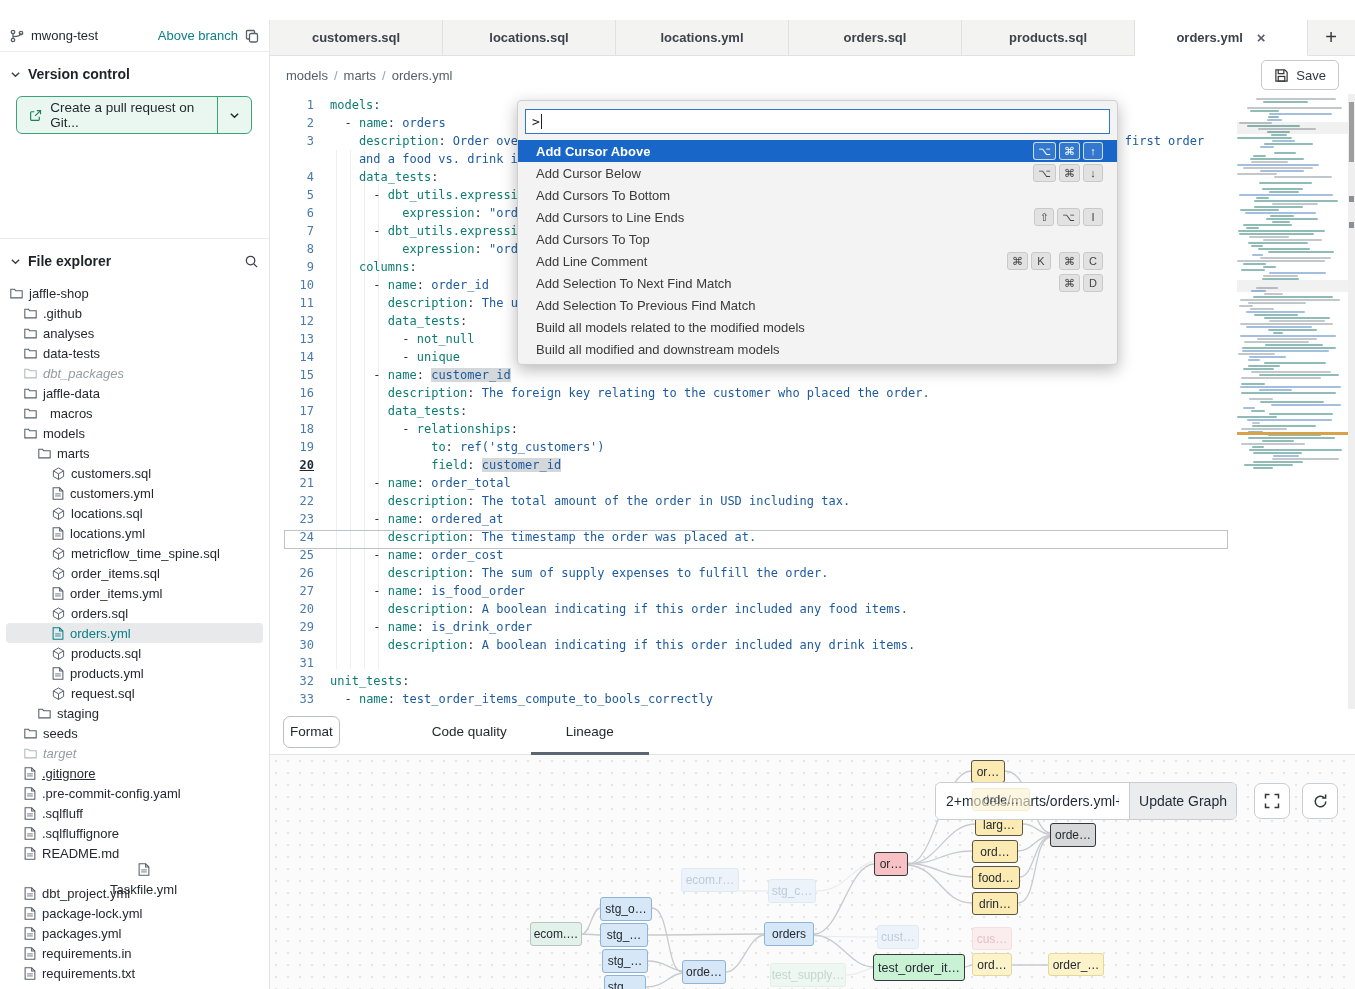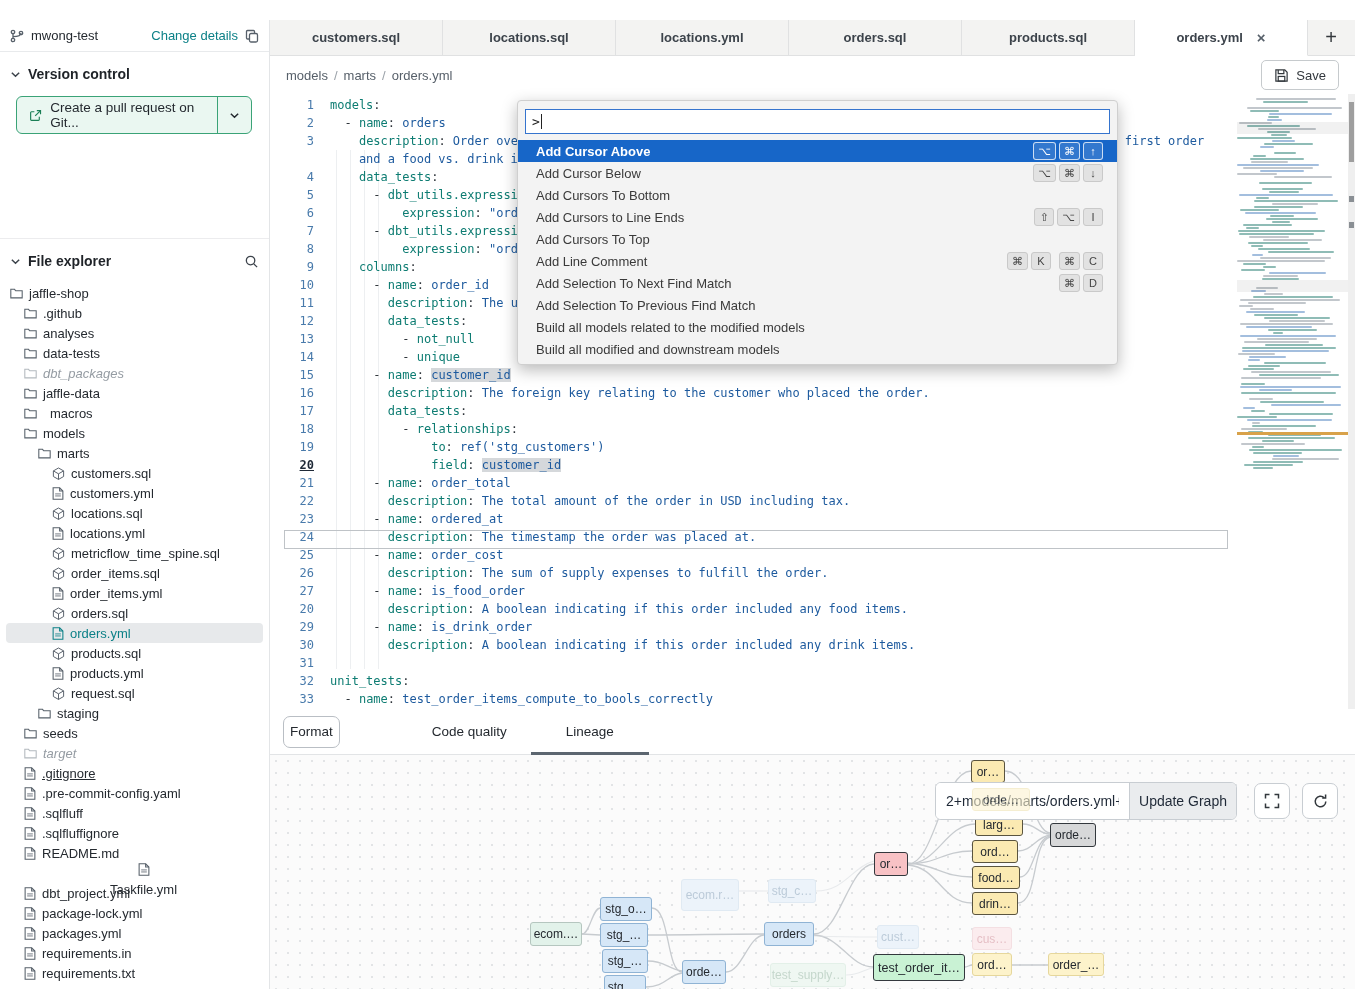--- a/index.html
+++ b/index.html
@@ -152,21 +152,21 @@
     <div class="branch-row">
       <span class="icon-btn">
         <svg width="14" height="14" viewBox="0 0 14 14" fill="none" stroke="#57606a" stroke-width="1.3">
           <circle cx="3" cy="3" r="1.7"></circle>
             <circle cx="3" cy="11" r="1.7"></circle>
             <circle cx="11" cy="4" r="1.7"></circle>
           <path d="M3 4.8v4.4M3 7.6c4.5 0 8-.8 8-3.6" fill="none"></path>
         </svg>
       </span>
       <span class="branch-name">mwong-test</span>
-      <span class="change-branch">Change details</span>
+      <span class="change-branch">Above branch</span>
       <span class="icon-btn">
         <svg width="14" height="14" viewBox="0 0 14 14" fill="none" stroke="#57606a" stroke-width="1.3">
           <rect x="4.5" y="4.5" width="8" height="8.5" rx="1.5"></rect>
             <path d="M9.5 4.5V2.5a1 1 0 0 0-1-1H2.5a1 1 0 0 0-1 1V9a1 1 0 0 0 1 1h2"></path>
         </svg>
       </span>
     </div>
 
     <div class="vc-section">
       <div class="sec-header">
@@ -864,21 +864,21 @@
         </g>
       </svg>
       <div id="nodes">
           <div class="node n-source" style="left: 260px; top: 167px; width: 52px; height: 24px;">ecom.…</div>
           <div class="node n-blue" style="left: 330px; top: 142px; width: 52px; height: 24px;">stg_o…</div>
           <div class="node n-blue" style="left: 330px; top: 168px; width: 48px; height: 24px;">stg_…</div>
           <div class="node n-blue" style="left: 332px; top: 194px; width: 46px; height: 24px;">stg_…</div>
           <div class="node n-blue" style="left: 334px; top: 220px; width: 42px; height: 24px;">stg_…</div>
           <div class="node n-blue" style="left: 412px; top: 205px; width: 44px; height: 24px;">orde…</div>
           <div class="node n-blue" style="left: 494px; top: 167px; width: 50px; height: 24px;">orders</div>
-          <div class="node n-faded-blue" style="left: 411px; top: 124px; width: 58px; height: 32px;">ecom.r…</div>
+          <div class="node n-faded-blue" style="left: 411px; top: 113px; width: 58px; height: 24px;">ecom.r…</div>
           <div class="node n-faded-blue" style="left: 498px; top: 124px; width: 48px; height: 24px;">stg_c…</div>
           <div class="node n-red" style="left: 604px; top: 97px; width: 34px; height: 24px;">or…</div>
           <div class="node n-faded-blue" style="left: 607px; top: 170px; width: 42px; height: 24px;">cust…</div>
           <div class="node n-test" style="left: 603px; top: 199px; width: 92px; height: 27px;">test_order_it…</div>
           <div class="node n-faded-green" style="left: 500px; top: 208px; width: 76px; height: 24px;">test_supply…</div>
           <div class="node n-yellow" style="left: 701px; top: 5px; width: 34px; height: 23px;">or…</div>
           <div class="node n-faded-yellow" style="left: 702px; top: 33px; width: 58px; height: 23px;">orde…</div>
           <div class="node n-yellow" style="left: 705px; top: 58px; width: 48px; height: 23px;">larg…</div>
           <div class="node n-yellow" style="left: 702px; top: 85px; width: 46px; height: 23px;">ord…</div>
           <div class="node n-yellow" style="left: 702px; top: 111px; width: 48px; height: 23px;">food…</div>

